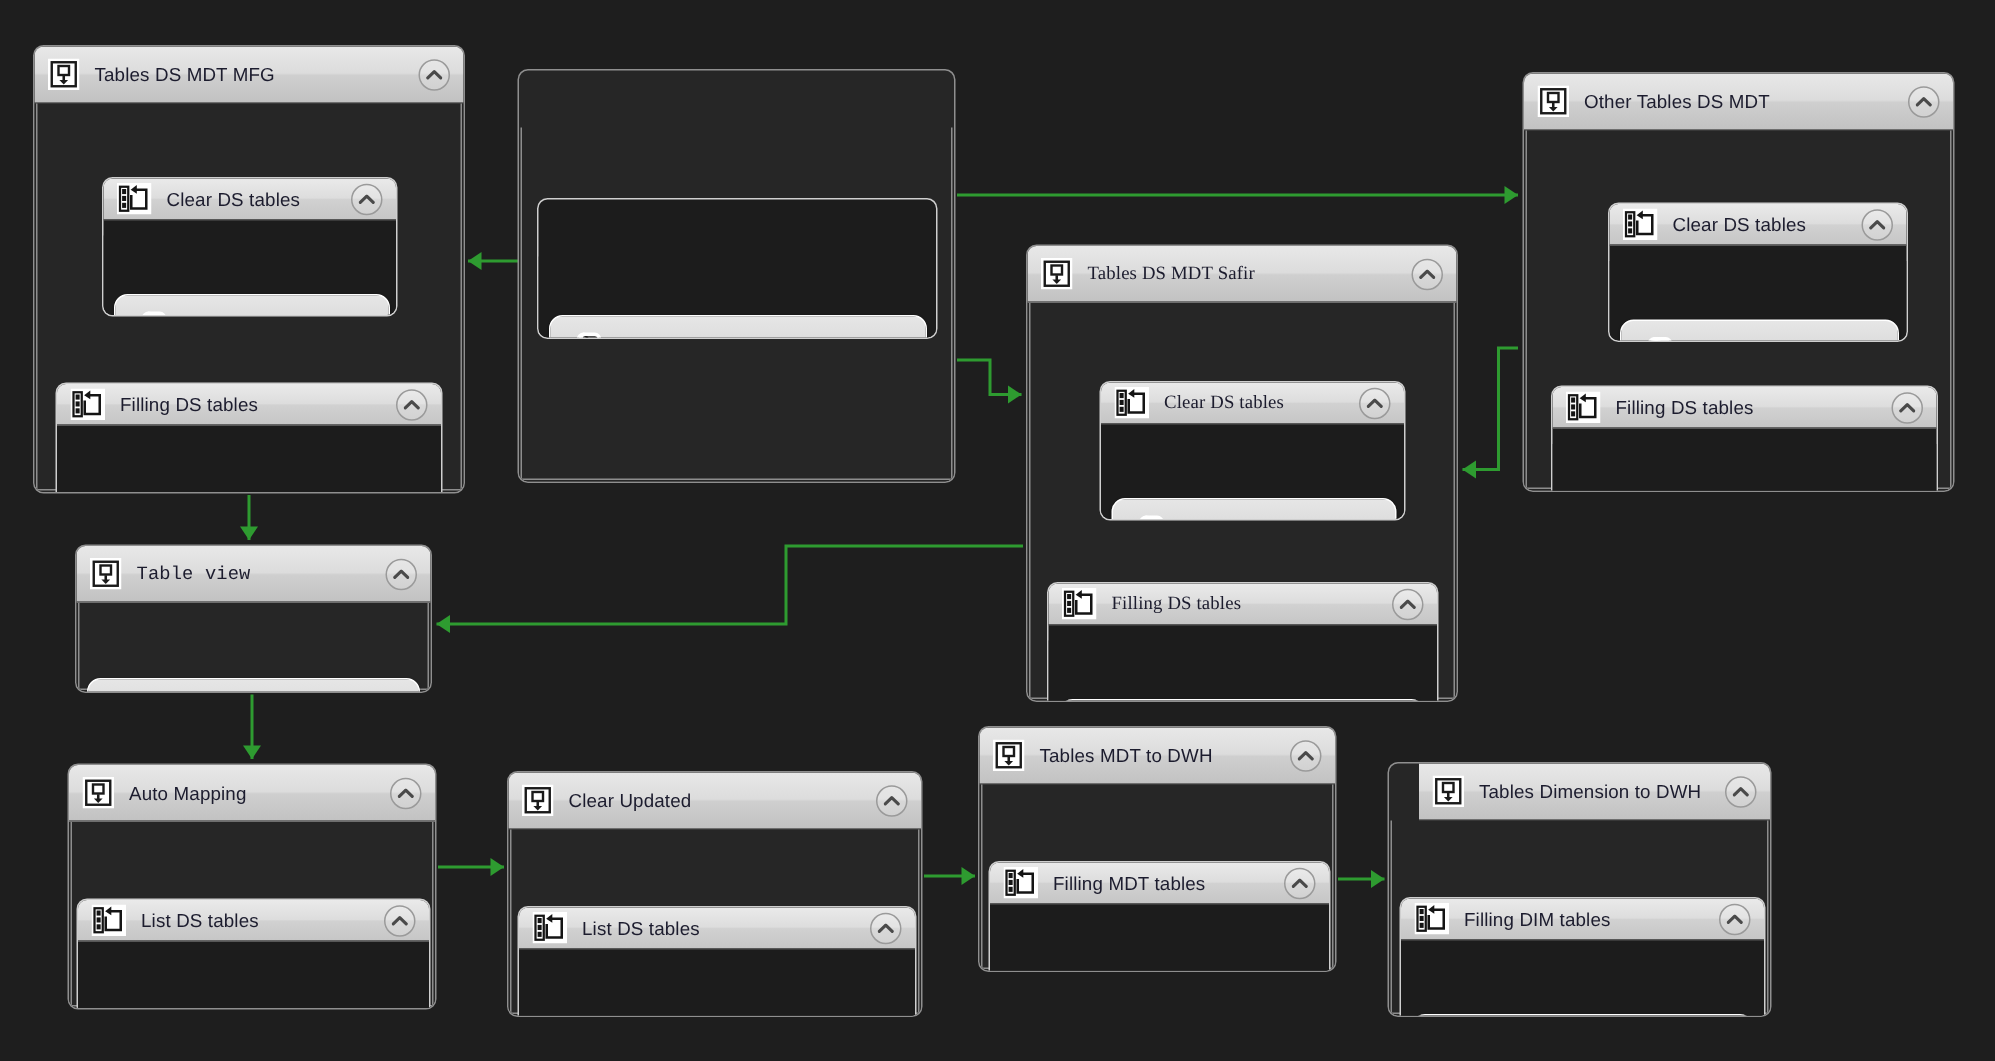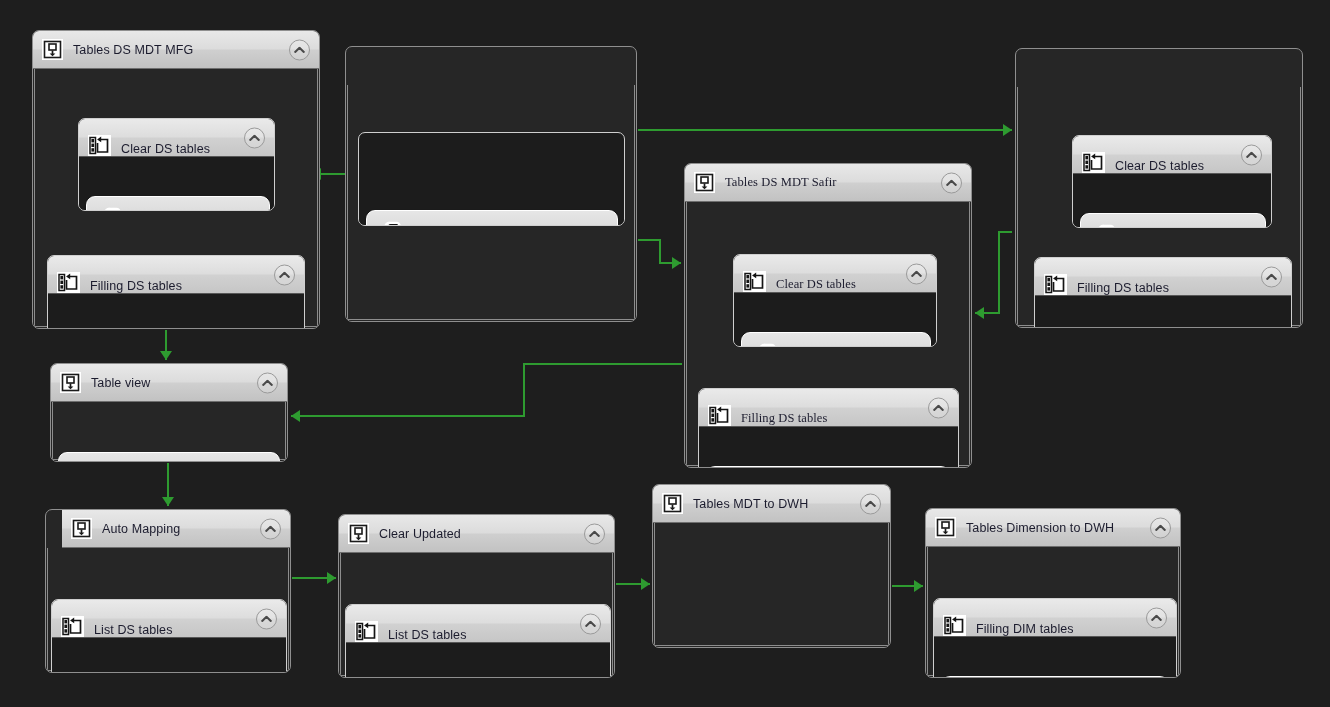--- a/index.html
+++ b/index.html
@@ -46,24 +46,24 @@
   
   .loop{
     position:absolute;
     background:#1c1c1c;
     border:1px solid #cfcfcf;
     border-radius:7px;
     box-sizing:border-box;
     overflow:hidden;
   }
   .loop > .hdr{
-    height:38px;
+    height:28px;
     background:linear-gradient(to bottom,#eaeaea 0%,#dddddd 48%,#d1d1d1 52%,#c6c6c6 100%);
     border-bottom:1px solid #575757;
-    display:flex;align-items:flex-end;
+    display:flex;align-items:center;
     padding-left:9px;
     box-sizing:border-box;
     position:relative;
   }
   .loop > .body{
     position:absolute;left:0;right:0;top:38px;bottom:0;
     background:#1c1c1c;
   }
 
   
@@ -158,21 +158,21 @@
       <g>
         <path d="M 616 584 L 650 584" fill="none" stroke="#2e9b30" stroke-width="2"></path>
         <path d="M 641 578 L 641 590 L 650 584 Z" fill="#2e9b30"></path>
       </g>
       <g>
         <path d="M 892 586 L 923 586" fill="none" stroke="#2e9b30" stroke-width="2"></path>
         <path d="M 914 580 L 914 592 L 923 586 Z" fill="#2e9b30"></path>
       </g>
     </svg>
 
-<div class="seq" style="left: 32px; top: 30px; width: 288px; height: 299px;">
+<div class="seq" style="left: 22px; top: 30px; width: 288px; height: 299px;">
       <div class="hdr">
         <span class="ico">
   <svg width="21" height="21" viewBox="0 0 21 21">
     <rect x="0.5" y="0.5" width="20" height="20" fill="#ffffff" stroke="#ffffff"></rect>
     <rect x="2.5" y="2.5" width="16" height="16" fill="none" stroke="#1a1a1a" stroke-width="1.6"></rect>
     <rect x="7" y="5" width="7" height="6" fill="none" stroke="#1a1a1a" stroke-width="1.6"></rect>
     <path d="M10.5 11.5 L10.5 16" stroke="#1a1a1a" stroke-width="1.7"></path>
     <path d="M7.6 14.4 L10.5 17.3 L13.4 14.4 Z" fill="#1a1a1a"></path>
   </svg>
         </span>
@@ -271,20 +271,37 @@
     <ellipse cx="15.4" cy="6" rx="0.95" ry="0.85" fill="#ffffff"></ellipse>
   </svg>
               </span>
               <span class="lbl">Execute usp_MDT_ExportDataToMDT</span>
             </div>
           </div>
         </div>
       </div>
     </div>
     <div class="seq" style="left: 1015px; top: 48px; width: 288px; height: 280px;">
+      <div class="hdr">
+        <span class="ico">
+  <svg width="21" height="21" viewBox="0 0 21 21">
+    <rect x="0.5" y="0.5" width="20" height="20" fill="#ffffff" stroke="#ffffff"></rect>
+    <rect x="2.5" y="2.5" width="16" height="16" fill="none" stroke="#1a1a1a" stroke-width="1.6"></rect>
+    <rect x="7" y="5" width="7" height="6" fill="none" stroke="#1a1a1a" stroke-width="1.6"></rect>
+    <path d="M10.5 11.5 L10.5 16" stroke="#1a1a1a" stroke-width="1.7"></path>
+    <path d="M7.6 14.4 L10.5 17.3 L13.4 14.4 Z" fill="#1a1a1a"></path>
+  </svg>
+        </span>
+        <span class="lbl">Other Tables DS MDT</span>
+        <span class="chev">
+    <svg width="11" height="7" viewBox="0 0 11 7">
+      <path d="M1.2 5.4 L5.5 1.3 L9.8 5.4" fill="none" stroke="#4a4a4a" stroke-width="2.1" stroke-linecap="round" stroke-linejoin="round"></path>
+    </svg>
+        </span>
+      </div>
       <div class="body">
         <div class="seq-inner"></div>
         <div class="loop" style="left: 56px; top: 48px; width: 200px; height: 93px;">
           <div class="hdr">
             <span class="ico">
   <svg width="23" height="21" viewBox="0 0 23 21">
     <rect x="0" y="0" width="23" height="21" fill="#ffffff"></rect>
     <rect x="2" y="2.5" width="5.5" height="16" fill="none" stroke="#141414" stroke-width="1.5"></rect>
     <rect x="3.4" y="4" width="2.7" height="3.4" fill="#141414"></rect>
     <rect x="3.4" y="8.6" width="2.7" height="3.4" fill="#141414"></rect>
@@ -425,21 +442,21 @@
       <path d="M1.2 5.4 L5.5 1.3 L9.8 5.4" fill="none" stroke="#4a4a4a" stroke-width="2.1" stroke-linecap="round" stroke-linejoin="round"></path>
     </svg>
             </span>
           </div>
           <div class="body">
             <div class="task" style="left: 7px; top: 39px; width: 244px; height: 44px;"></div>
           </div>
         </div>
       </div>
     </div>
-    <div class="seq" style="left: 50px; top: 363px; width: 238px; height: 99px;">
+    <div class="seq" style="left: 50px; top: 363px; width: 238px; height: 99px; font-family: Liberation Mono, monospace;">
       <div class="hdr">
         <span class="ico">
   <svg width="21" height="21" viewBox="0 0 21 21">
     <rect x="0.5" y="0.5" width="20" height="20" fill="#ffffff" stroke="#ffffff"></rect>
     <rect x="2.5" y="2.5" width="16" height="16" fill="none" stroke="#1a1a1a" stroke-width="1.6"></rect>
     <rect x="7" y="5" width="7" height="6" fill="none" stroke="#1a1a1a" stroke-width="1.6"></rect>
     <path d="M10.5 11.5 L10.5 16" stroke="#1a1a1a" stroke-width="1.7"></path>
     <path d="M7.6 14.4 L10.5 17.3 L13.4 14.4 Z" fill="#1a1a1a"></path>
   </svg>
         </span>
@@ -464,21 +481,21 @@
       <path d="M15.4 4.1 h6.1 a1.9 1.9 0 0 1 0 3.8 h-6.1 z"></path>
       <ellipse cx="15.4" cy="6" rx="2.1" ry="1.95"></ellipse>
       <path d="M5.2 9.1 h7.3 v7.9 a2.7 2.7 0 0 1 -2.7 2.7 h-2.1 a2.45 2.45 0 0 1 0 -4.9 h-2.5 z"></path>
     </g>
     <ellipse cx="15.4" cy="6" rx="0.95" ry="0.85" fill="#ffffff"></ellipse>
   </svg>
           </span>
         </div>
       </div>
     </div>
-    <div class="seq" style="left: 45px; top: 509px; width: 246px; height: 164px; padding-left: 16px;">
+    <div class="seq" style="left: 45px; top: 509px; width: 246px; height: 164px;">
       <div class="hdr">
         <span class="ico">
   <svg width="21" height="21" viewBox="0 0 21 21">
     <rect x="0.5" y="0.5" width="20" height="20" fill="#ffffff" stroke="#ffffff"></rect>
     <rect x="2.5" y="2.5" width="16" height="16" fill="none" stroke="#1a1a1a" stroke-width="1.6"></rect>
     <rect x="7" y="5" width="7" height="6" fill="none" stroke="#1a1a1a" stroke-width="1.6"></rect>
     <path d="M10.5 11.5 L10.5 16" stroke="#1a1a1a" stroke-width="1.7"></path>
     <path d="M7.6 14.4 L10.5 17.3 L13.4 14.4 Z" fill="#1a1a1a"></path>
   </svg>
         </span>
@@ -572,23 +589,45 @@
         </span>
         <span class="lbl">Tables MDT to DWH</span>
         <span class="chev">
     <svg width="11" height="7" viewBox="0 0 11 7">
       <path d="M1.2 5.4 L5.5 1.3 L9.8 5.4" fill="none" stroke="#4a4a4a" stroke-width="2.1" stroke-linecap="round" stroke-linejoin="round"></path>
     </svg>
         </span>
       </div>
       <div class="body">
         <div class="seq-inner"></div>
-      </div>
-    </div>
-    <div class="seq" style="left: 925px; top: 508px; width: 256px; height: 170px;">
+        <div class="loop" style="left: 6px; top: 51px; width: 228px; height: 94px;">
+          <div class="hdr">
+            <span class="ico">
+  <svg width="23" height="21" viewBox="0 0 23 21">
+    <rect x="0" y="0" width="23" height="21" fill="#ffffff"></rect>
+    <rect x="2" y="2.5" width="5.5" height="16" fill="none" stroke="#141414" stroke-width="1.5"></rect>
+    <rect x="3.4" y="4" width="2.7" height="3.4" fill="#141414"></rect>
+    <rect x="3.4" y="8.6" width="2.7" height="3.4" fill="#141414"></rect>
+    <rect x="3.4" y="13.2" width="2.7" height="3.4" fill="#141414"></rect>
+    <path d="M11 4.5 L19.5 4.5 L19.5 17 L9.5 17 L9.5 8" fill="none" stroke="#141414" stroke-width="1.7"></path>
+    <path d="M13.2 1.4 L9.1 4.5 L13.2 7.2 Z" fill="#141414"></path>
+  </svg>
+            </span>
+            <span class="lbl">Filling MDT tables</span>
+            <span class="chev">
+    <svg width="11" height="7" viewBox="0 0 11 7">
+      <path d="M1.2 5.4 L5.5 1.3 L9.8 5.4" fill="none" stroke="#4a4a4a" stroke-width="2.1" stroke-linecap="round" stroke-linejoin="round"></path>
+    </svg>
+            </span>
+          </div>
+          <div class="body"></div>
+        </div>
+      </div>
+    </div>
+    <div class="seq" style="left: 925px; top: 508px; width: 256px; height: 170px; padding-left: 20px;">
       <div class="hdr">
         <span class="ico">
   <svg width="21" height="21" viewBox="0 0 21 21">
     <rect x="0.5" y="0.5" width="20" height="20" fill="#ffffff" stroke="#ffffff"></rect>
     <rect x="2.5" y="2.5" width="16" height="16" fill="none" stroke="#1a1a1a" stroke-width="1.6"></rect>
     <rect x="7" y="5" width="7" height="6" fill="none" stroke="#1a1a1a" stroke-width="1.6"></rect>
     <path d="M10.5 11.5 L10.5 16" stroke="#1a1a1a" stroke-width="1.7"></path>
     <path d="M7.6 14.4 L10.5 17.3 L13.4 14.4 Z" fill="#1a1a1a"></path>
   </svg>
         </span>

